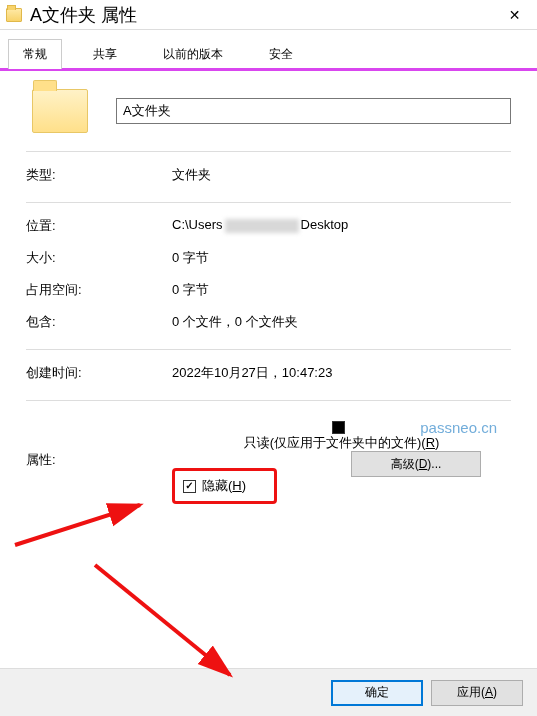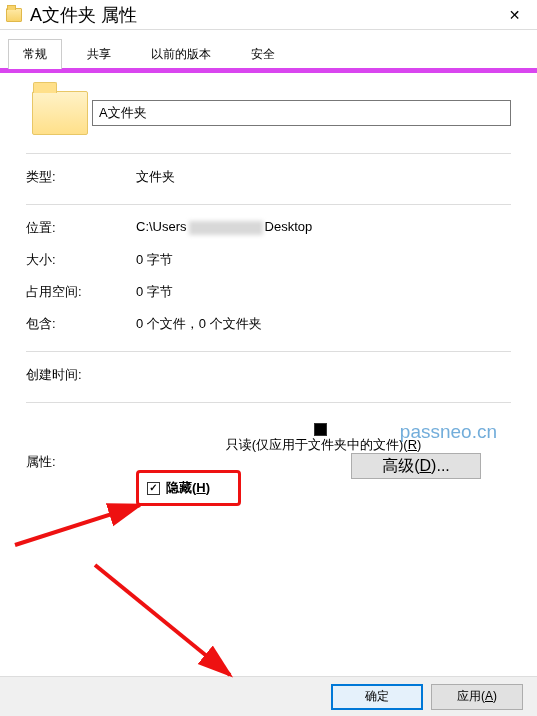--- a/index.html
+++ b/index.html
@@ -40,22 +40,22 @@
   .titlebar .title { flex:1; font-size:18px; }
   .titlebar .close {
     width:45px; height:30px;
     display:flex; align-items:center; justify-content:center;
     font-size:14px;
   }
 
   .tabs {
     display:flex;
     padding: 8px 8px 0 8px;
-    border-bottom:5px solid #d946ef;
-    gap:10px;
+    border-bottom:3px solid #d946ef;
+    gap:16px;
   }
   .tab {
     padding:6px 14px;
     border:1px solid transparent;
     border-bottom:none;
     cursor:default;
     font-size:12px;
     position:relative;
     top:1px;
   }
@@ -64,21 +64,21 @@
     background:#fff;
   }
 
   .content {
     padding: 18px 26px 10px 26px;
     position:relative;
   }
   .row-top {
     display:flex;
     align-items:center;
-    gap:4px;
+    gap:28px;
   }
   .big-folder {
     width:56px; height:44px;
     background:linear-gradient(#fff2c7,#ffe08a);
     border:1px solid #e8c766;
     border-radius:2px;
     position:relative;
     margin-left:6px;
   }
   .big-folder::before{
@@ -108,36 +108,36 @@
 
   .field-row {
     display:flex;
     margin:14px 0;
     font-size:13px;
   }
   .field-label {
     width:110px;
     flex-shrink:0;
   }
-  .field-value { flex:1; }
+  .field-value { flex:1;margin-left:36px; }
   .blur {
     display:inline-block;
     width:74px; height:14px;
     background:#d8d8d8;
     filter:blur(2px);
     vertical-align:middle;
     margin:0 2px;
   }
 
   .watermark {
     position:absolute;
     right:40px;
     top:348px;
     color:#5a9fd4;
-    font-size:19px;
+    font-size:15px;
     opacity:0.85;
   }
 
   .attr-block .chk-row {
     display:flex;
     align-items:center;
     margin:6px 0;
     flex-direction:column;
   }
   .chk {
@@ -153,38 +153,37 @@
   .chk.filled { background:#000; }
   .chk.checked::after { content:"✓"; color:#000; font-weight:bold; }
   .underline { text-decoration:underline; }
 
   .hidden-highlight {
     border:3px solid #e11;
     border-radius:4px;
     padding:6px 28px 6px 8px;
     display:inline-flex;
     align-items:center;
-    font-weight:bold;
   }
 
   .adv-btn {
     position:absolute;
     right:30px;
     width:130px;
     height:26px;
     border:1px solid #adadad;
     background:#e1e1e1;
-    font-size:16px;
+    font-size:12px;
     font-family:inherit;
   }
 
   .bottom-bar {
     position:absolute;
     left:0; right:0; bottom:0;
-    height:40px;
+    height:48px;
     background:#f0f0f0;
     border-top:1px solid #ddd;
     display:flex;
     justify-content:flex-end;
     align-items:center;
     padding:0 14px;
     gap:8px;
   }
   .btn {
     width:92px; height:26px;
@@ -258,20 +257,21 @@
     <span class="field-label">包含:</span>
     <span class="field-value">0 个文件，0 个文件夹</span>
   </div>
 
   <hr class="sep">
 
   <div class="watermark">passneo.cn</div>
 
   <div class="field-row">
     <span class="field-label">创建时间:</span>
+    <span class="field-value">2022年10月27日，10:47:23</span>
   </div>
 
   <hr class="sep">
 
   <div class="field-row attr-block" style="align-items:center;">
     <span class="field-label">属性:</span>
     <div class="field-value" style="position:relative;">
       <div class="chk-row">
         <span class="chk filled"></span>
         <span><span>只读(仅应用于文件夹中的文件)(</span><span class="underline">R</span>)</span>

